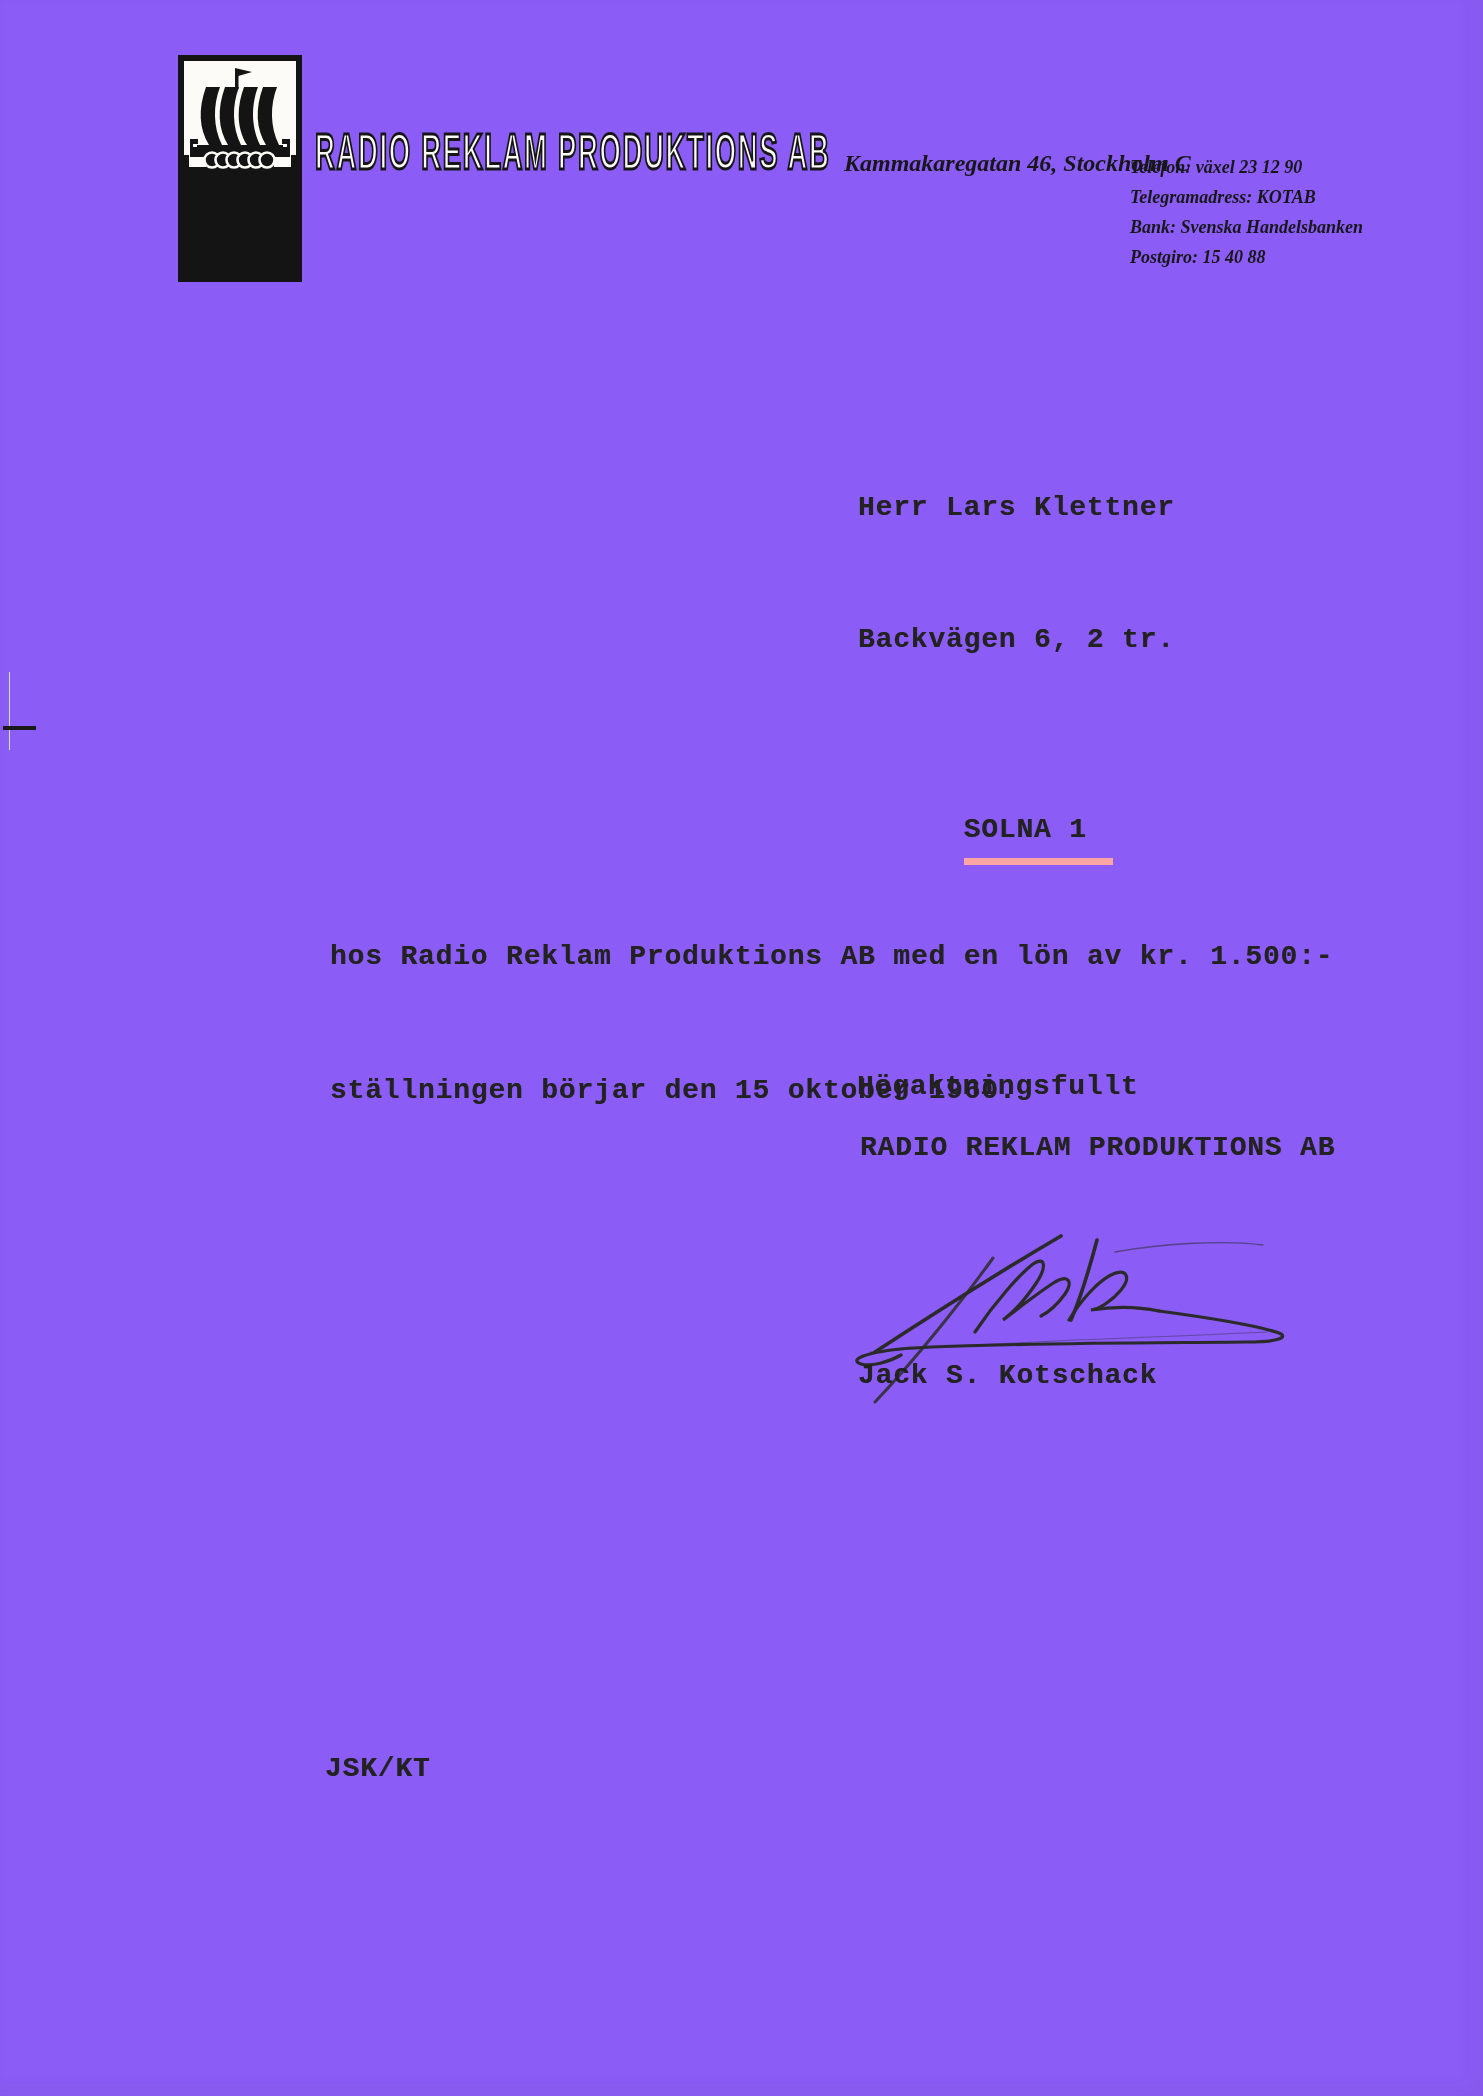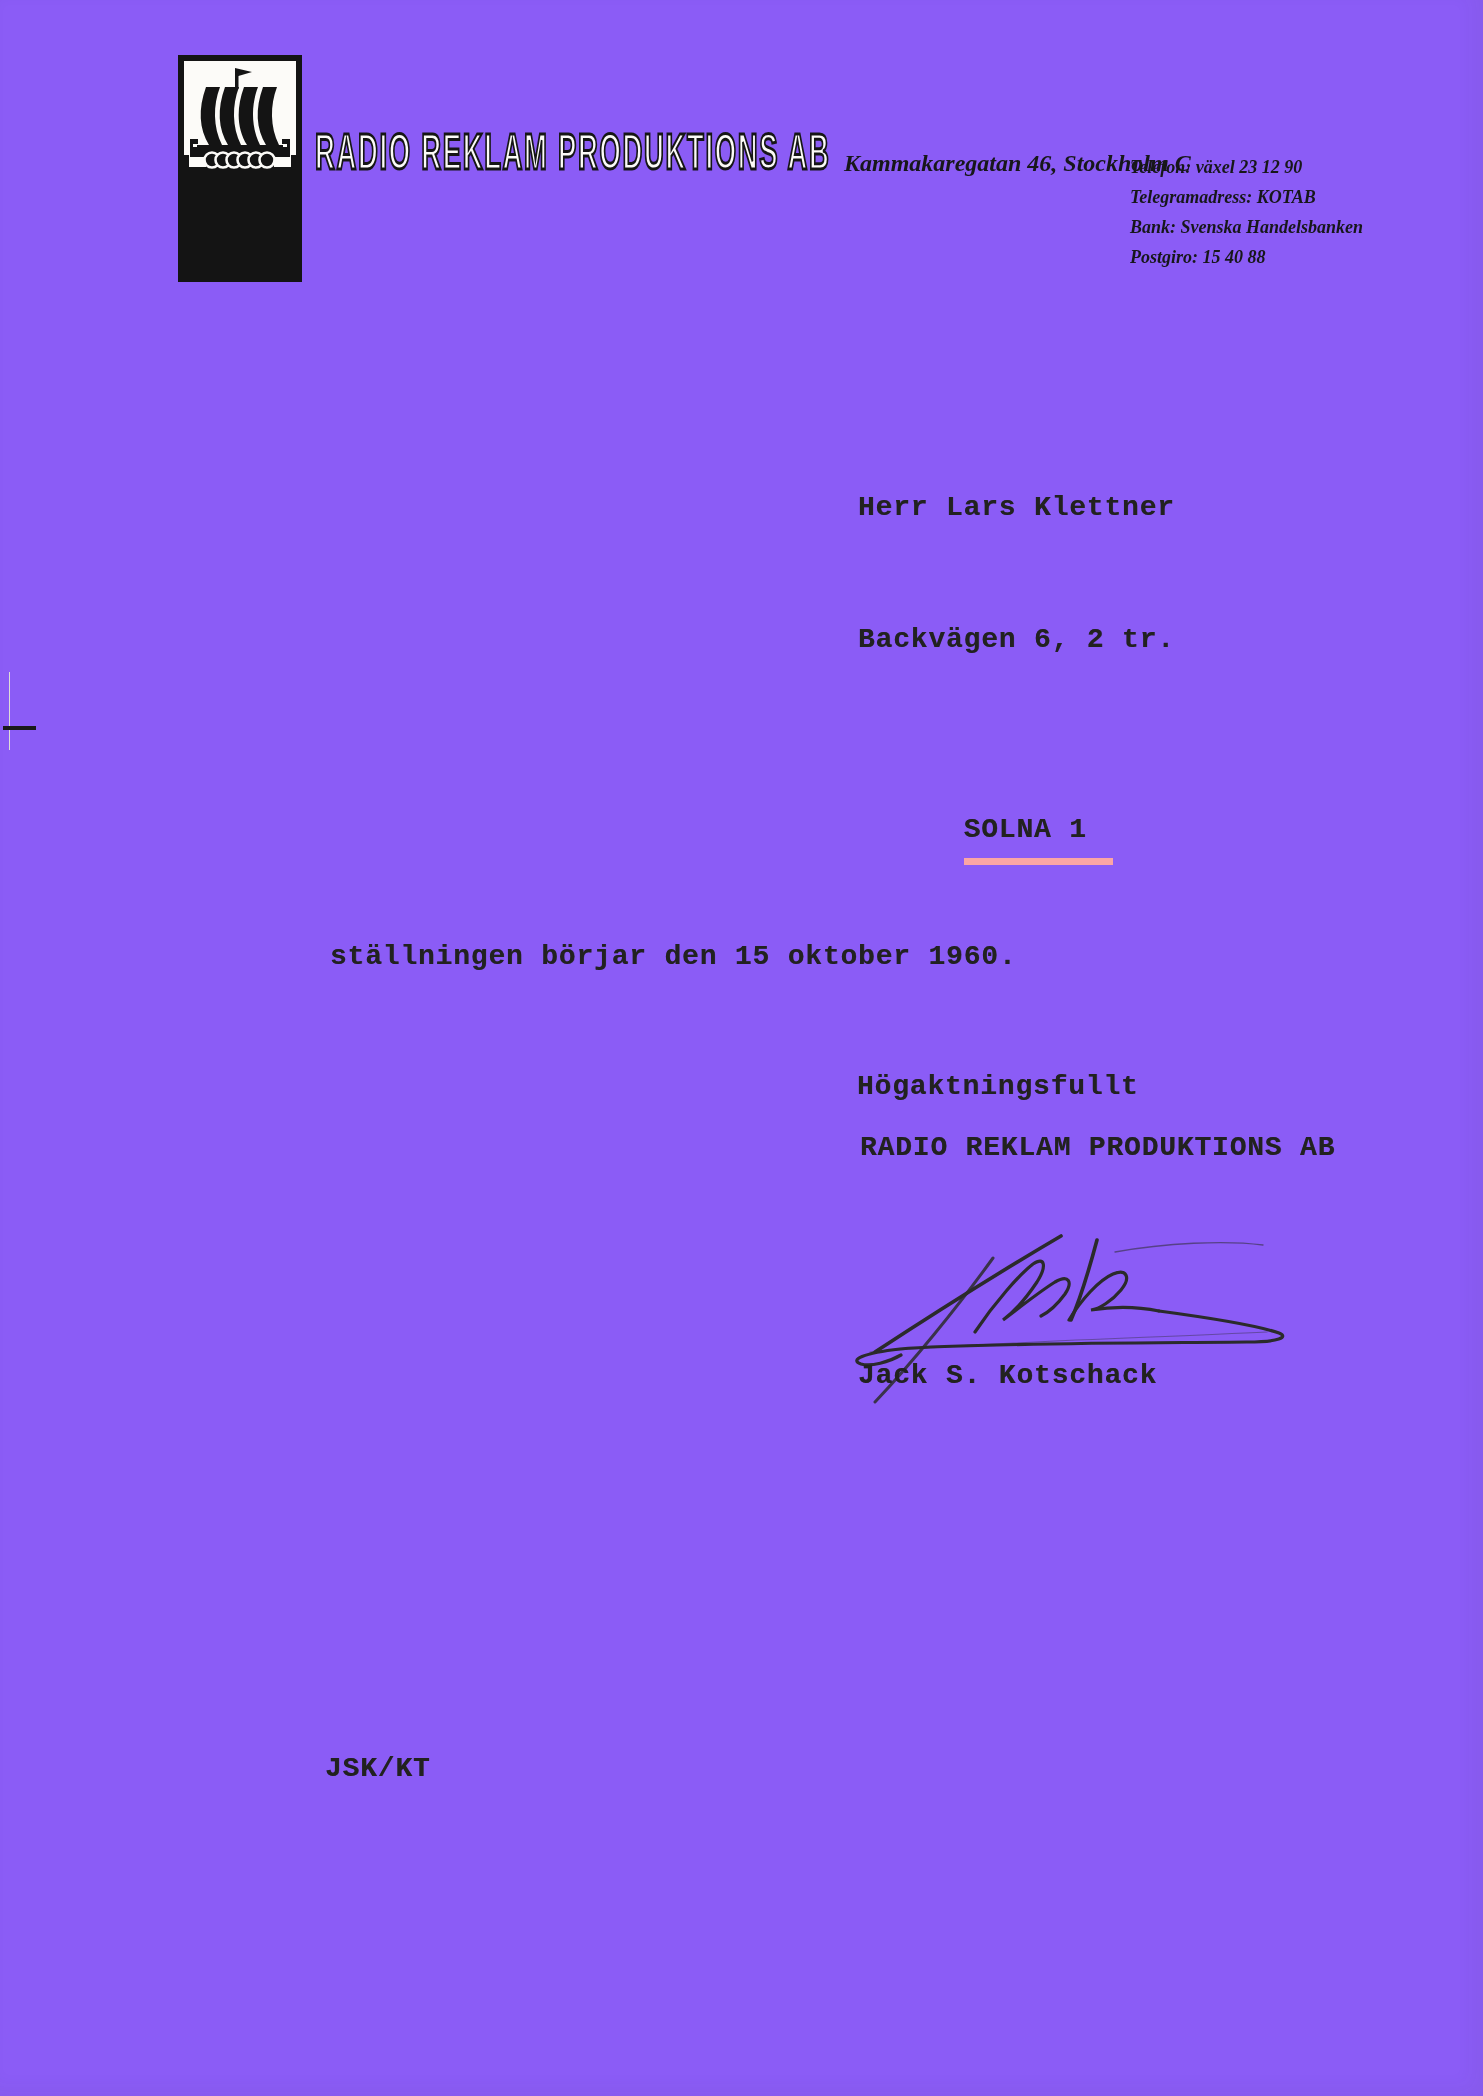--- a/index.html
+++ b/index.html
@@ -136,20 +136,21 @@
 
   <div class="type recipient">
     <div>Herr Lars Klettner</div>
     <div>Backvägen 6, 2 tr.</div>
     <div class="city-line">
       <span class="city-underline">SOLNA 1</span>
     </div>
   </div>
 
   <div class="type body-par">
+    <div>hos Radio Reklam Produktions AB med en lön av kr. 1.500:-</div>
     <div>ställningen börjar den 15 oktober 1960.</div>
   </div>
 
   <div class="type salutation">Högaktningsfullt</div>
   <div class="type closing-co">RADIO REKLAM PRODUKTIONS AB</div>
 
   <svg class="signature" viewBox="0 0 490 200" xmlns="http://www.w3.org/2000/svg">
     <g fill="none" stroke="#2b2b2b" stroke-linecap="round">
 
       <path d="M60 140 C 112 106, 188 58, 246 24" stroke-width="3.6"></path>

